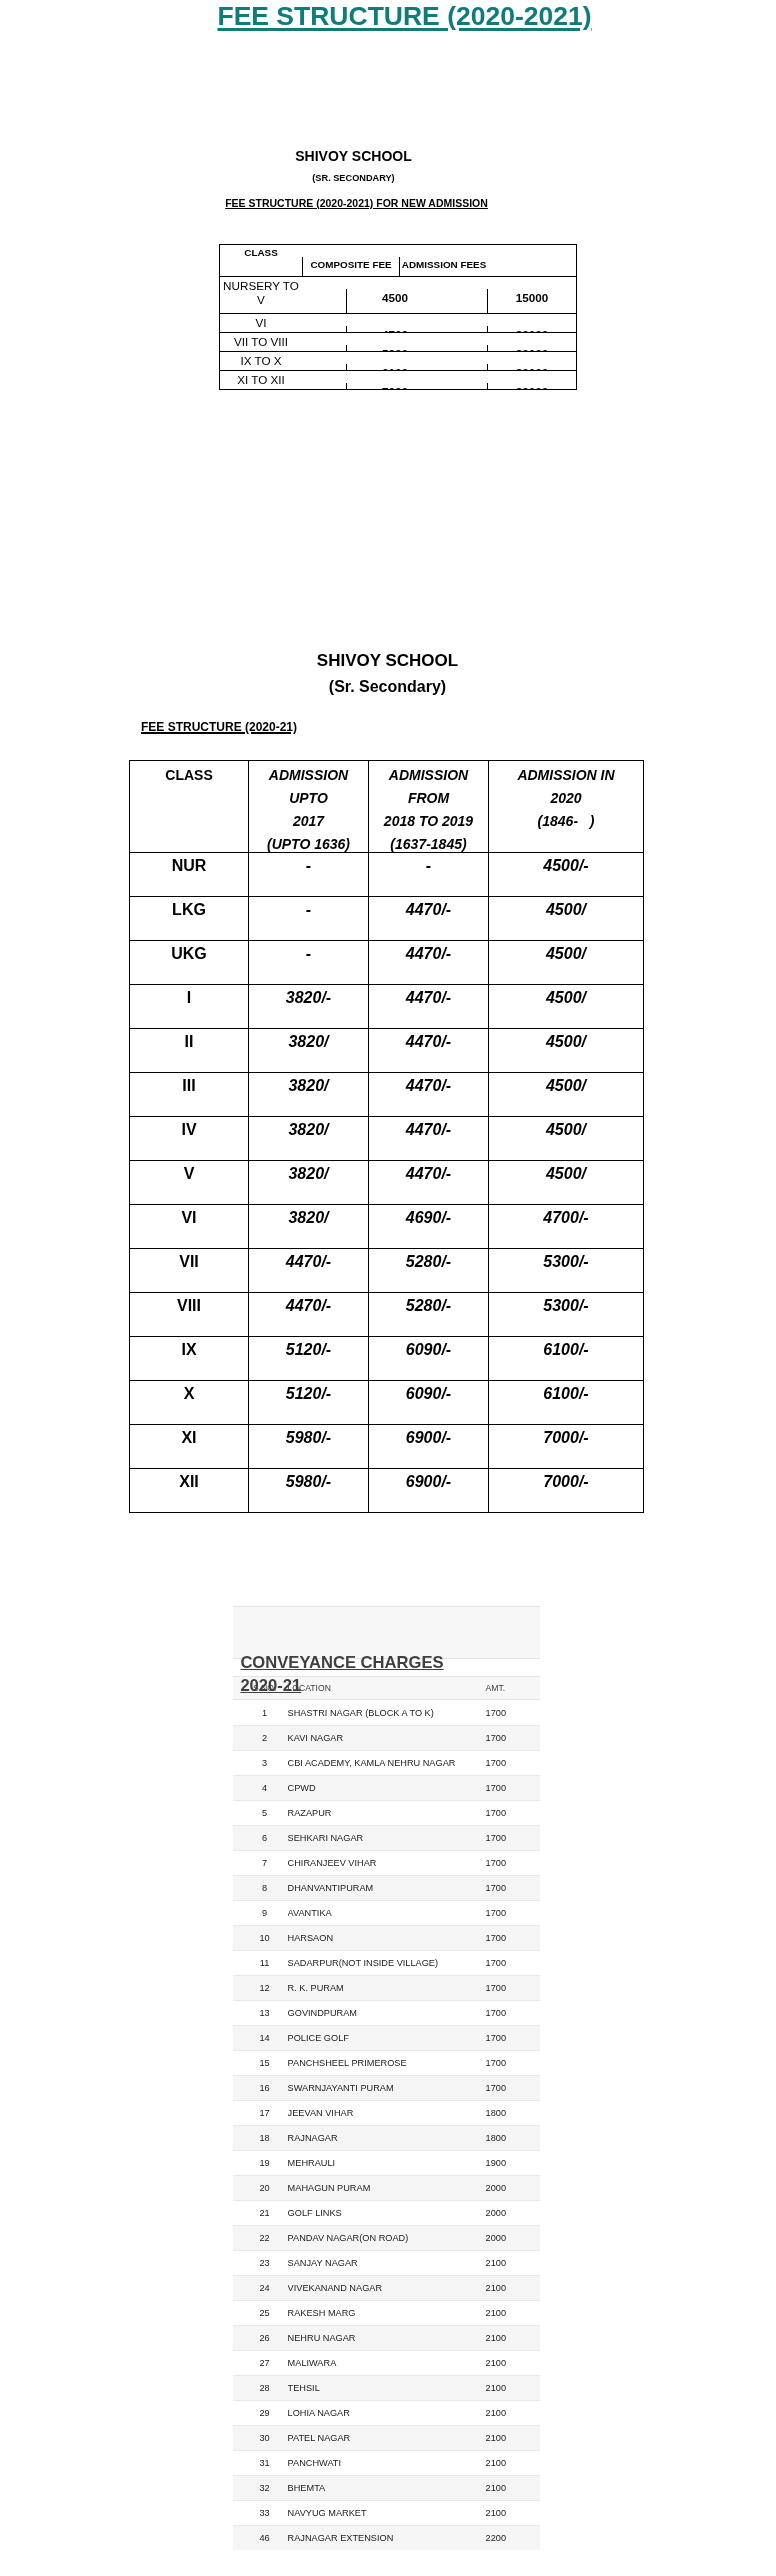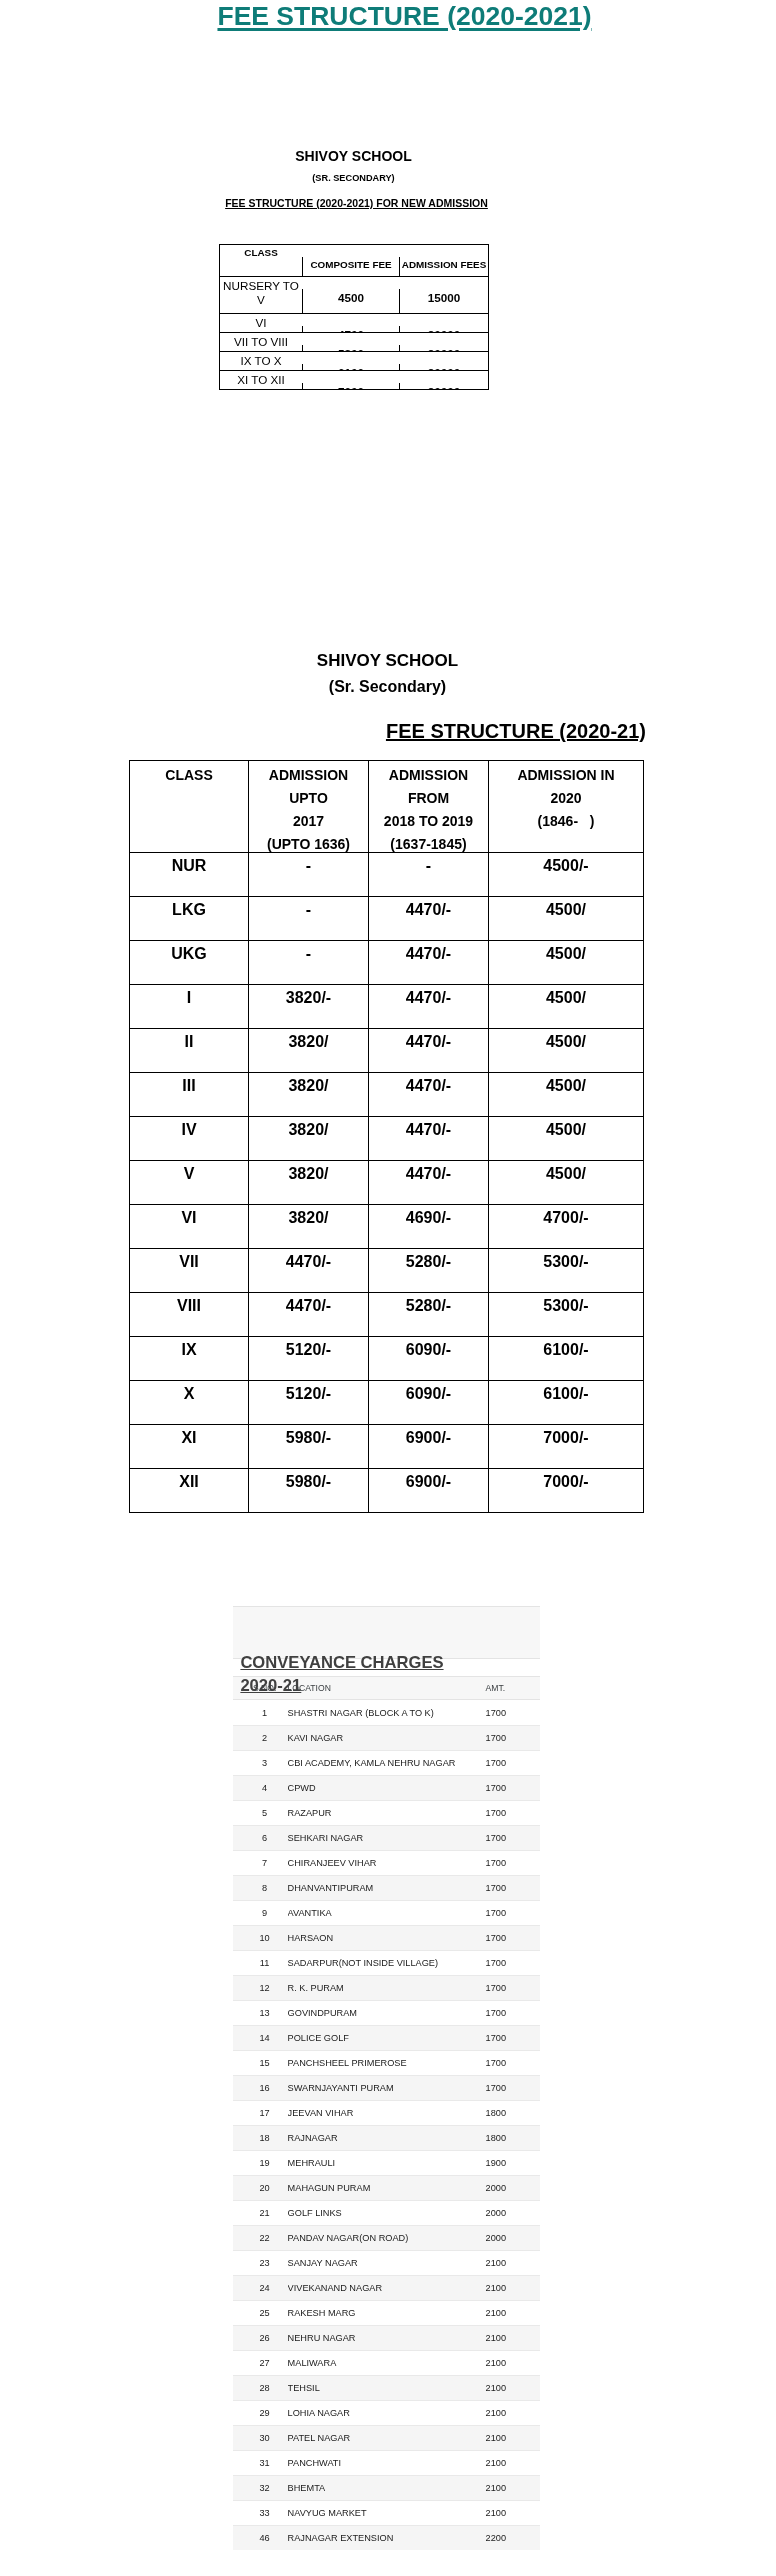--- a/index.html
+++ b/index.html
@@ -15,45 +15,45 @@
   .s1-name{position:absolute;top:148px;left:219px;width:269px;text-align:center;
     font-size:14px;font-weight:bold;}
   .s1-sub{position:absolute;top:173px;left:219px;width:269px;text-align:center;
     font-size:9.2px;font-weight:bold;}
   .s1-head{position:absolute;top:197px;left:188px;width:337px;text-align:center;
     font-size:10.5px;font-weight:bold;text-decoration:underline;text-decoration-thickness:1.2px;}
 
   
   .t1{position:absolute;left:219px;top:244px;border:1.2px solid #000;}
   .t1 .row{display:flex;}
-  .t1 .row + .row{border-top:1.2px solid #000;}
+  .t1 .row + .row{border-top:1.2px solid #000;gap:44px;}
   .t1 .c{box-sizing:border-box;overflow:hidden;text-align:center;padding-top:1.8px;line-height:1.22;}
   .t1 .c + .c{border-left:1.2px solid #000;margin-top:12px;}
   .t1c1{width:82px}.t1c2{width:97px}.t1c3{width:89px}
   .t1-headrow{height:31px;font-weight:bold;font-size:9.9px;}
   .t1 .drow{font-size:11.7px;}
   .t1 .drow .c{font-weight:bold;}
   .t1 .drow .c:first-child{font-weight:normal;}
   .t1 .r0{height:36px}
   .t1 .rx{height:18px}
 
   
   .s2-name{position:absolute;top:651px;left:129px;width:517px;text-align:center;
     font-size:17px;font-weight:bold;}
   .s2-sub{position:absolute;top:678px;left:129px;width:517px;text-align:center;
     font-size:16px;font-weight:bold;}
-  .s2-head{position:absolute;top:720px;left:129px;width:517px;text-align:right;
-    font-size:20px;font-weight:bold;text-decoration:underline;text-decoration-thickness:1.8px;}
+  .s2-head{position:absolute;top:720px;left:141px;width:517px;text-align:left;
+    font-size:12px;font-weight:bold;text-decoration:underline;text-decoration-thickness:1.8px;}
 
   
   .t2{position:absolute;left:129px;top:760px;border:1.8px solid #000;}
   .t2 .row{display:flex;}
   .t2 .row + .row{border-top:1.8px solid #000;}
   .t2 .c{box-sizing:border-box;overflow:hidden;text-align:center;}
-  .t2 .c + .c{border-left:1.8px solid #000;}
+  .t2 .c + .c{border-left:1.8px solid #000;font-style:italic;}
   .t2c1{width:118px}.t2c2{width:120px}.t2c3{width:120px}.t2c4{width:155px}
   .t2-headrow{height:91px;font-weight:bold;font-size:14px;}
   .t2 .hline{line-height:23px;white-space:pre;}
   .t2 .hline:first-child{margin-top:3.1px;}
   .t2 .drow{height:43px;font-size:16px;font-weight:bold;}
   .t2 .drow .c{padding-top:3.7px;}
 
   
   .conv{position:absolute;left:233px;top:1606px;width:307px;}
   .conv-heading{box-sizing:border-box;height:53px;background:#f7f7f7;

